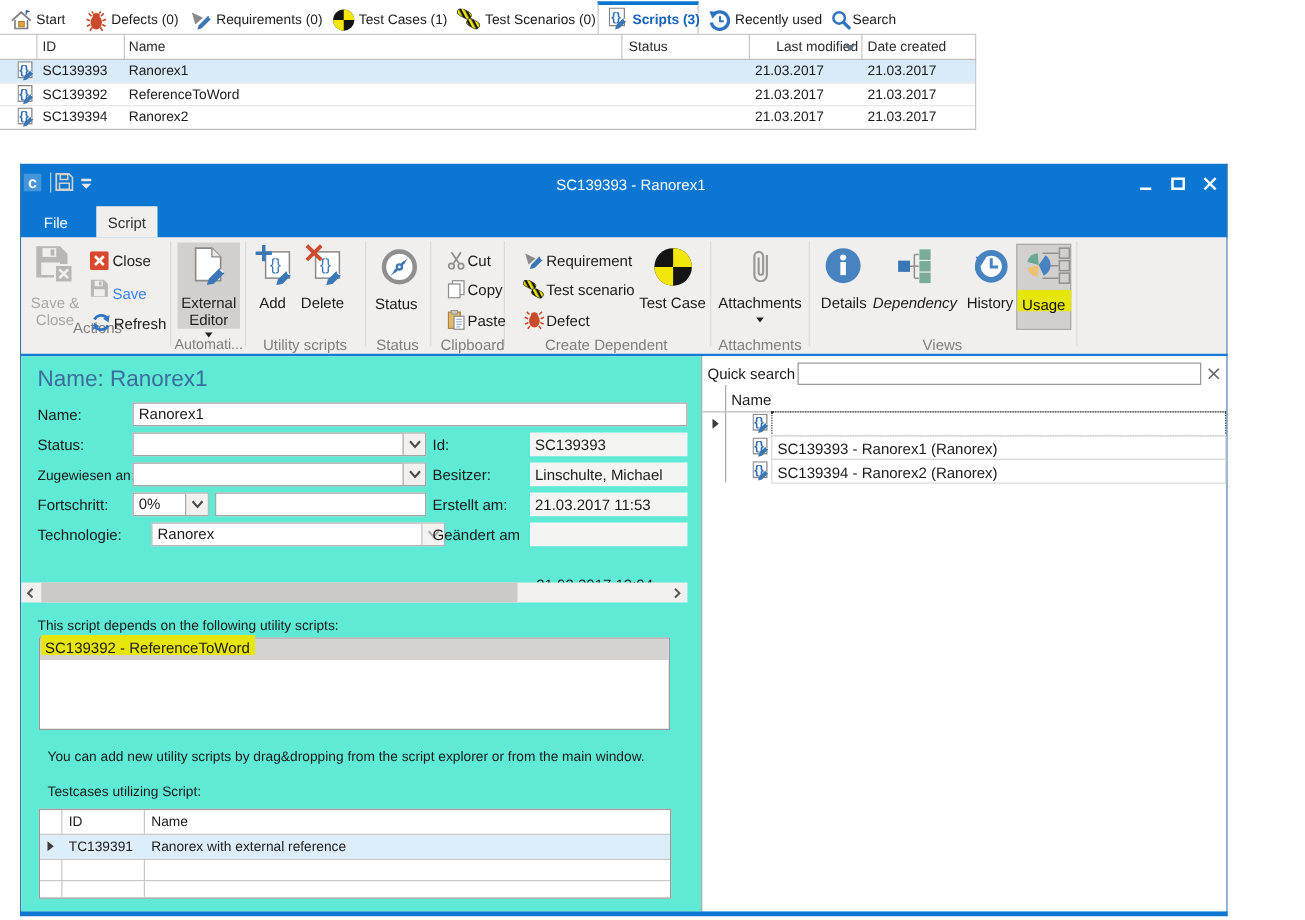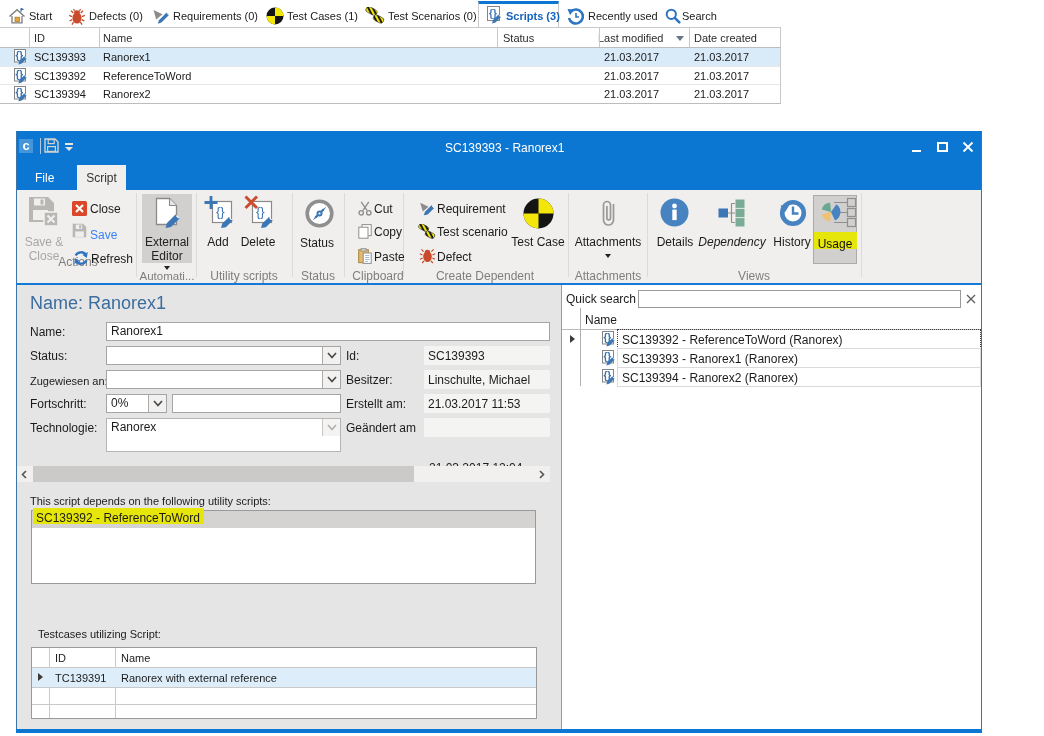--- a/index.html
+++ b/index.html
@@ -76,21 +76,21 @@
     <circle cx="6.3" cy="6.3" r="4.6" stroke="#2f74c0" stroke-width="2" fill="none"></circle>
     <path d="M9.8 9.8 L14.3 14.3" stroke="#2f74c0" stroke-width="2.6" stroke-linecap="round"></path>
   </svg>
 </div>
 <div class="hline" style="left:0;top:27px;width:781px;"></div>
 
 <div id="toptable" class="ab" style="left:0;top:28px;width:781px;height:76px;">
   <span class="txt" style="left:34px;top:3px;color:#2b2b2b;">ID</span>
   <span class="txt" style="left:103px;top:3px;color:#2b2b2b;">Name</span>
   <span class="txt" style="left:503px;top:3px;color:#2b2b2b;">Status</span>
-  <span class="txt" style="left:598px;top:3px;color:#2b2b2b;">Last modified</span>
+  <span class="txt" style="left:621px;top:3px;color:#2b2b2b;">Last modified</span>
   <span class="txt" style="left:694px;top:3px;color:#2b2b2b;">Date created</span>
   <div class="ab" style="left:676px;top:8px;width:0;height:0;border-left:4px solid transparent;border-right:4px solid transparent;border-top:5px solid #67758a;"></div>
   <div class="vline" style="left:29px;top:0;height:19px;"></div>
   <div class="vline" style="left:99px;top:0;height:19px;"></div>
   <div class="vline" style="left:497px;top:0;height:19px;"></div>
   <div class="vline" style="left:599px;top:0;height:19px;"></div>
   <div class="vline" style="left:689px;top:0;height:19px;"></div>
   <div class="vline" style="left:780px;top:0;height:75px;"></div>
   <div class="hline" style="left:0;top:19px;width:781px;background:#bdbdbd;"></div>
   <div class="ab" style="left:0;top:20px;width:780px;height:18px;background:#d9eaf9;"></div>
@@ -333,21 +333,21 @@
         <rect x="27.5" y="11.5" width="8" height="8" fill="none" stroke="#8f8f8f" stroke-width="1.2"></rect>
         <rect x="27.5" y="21.5" width="8" height="8" fill="none" stroke="#8f8f8f" stroke-width="1.2"></rect>
         <path d="M11 15 L1.82 12.54 A9.5 9.5 0 0 1 10.17 5.54 Z" fill="#6aa893"></path>
         <path d="M11 15 L16.45 7.22 A9.5 9.5 0 0 1 15.01 23.61 Z" fill="#4683c0"></path>
         <path d="M11 15 L10.17 24.46 A9.5 9.5 0 0 1 1.82 17.46 Z" fill="#eec173"></path>
       </svg>
     <div class="ab" style="left:798px;top:42px;width:43px;height:17px;background:#e7e60b;"></div>
     <span class="ctr" style="left:799px;top:47px;width:40px;color:#111;">Usage</span>
   </div>
 
-  <div id="lpane" class="ab" style="left:1px;top:154px;width:544px;height:444px;background:#e5e5e5;">
+  <div id="lpane" class="ab" style="left:1px;top:154px;width:544px;height:444px;background:#5eead4;">
     <span class="txt" style="left:13px;top:7px;font-size:18px;line-height:22px;color:#3c6d9e;">Name: Ranorex1</span>
 
     <span class="txt" style="left:13px;top:40px;text-align:right;">Name:</span>
     <div class="ab" style="left:89px;top:37px;width:444px;height:19px;border:1px solid #a5a5a5;background:#fff;">
         <span class="txt" style="left:4px;top:1px;">Ranorex1</span>
       </div>
     <span class="txt" style="left:13px;top:64px;">Status:</span>
     <div class="ab" style="left:89px;top:61px;width:235px;height:19px;border:1px solid #a5a5a5;background:#fff;">
       <div class="ab" style="right:0;top:0;width:18px;height:17px;background:#f2f1f0;border-left:1px solid #ababab;">
           <svg class="ab" style="left:4px;top:5px;" width="10" height="7" viewBox="0 0 10 7">
@@ -367,21 +367,21 @@
     <div class="ab" style="left:89px;top:109px;width:61px;height:19px;border:1px solid #a5a5a5;background:#fff;">
       <span class="txt" style="left:4px;top:1px;">0%</span>
       <div class="ab" style="right:0;top:0;width:18px;height:17px;background:#f2f1f0;border-left:1px solid #ababab;">
           <svg class="ab" style="left:4px;top:5px;" width="10" height="7" viewBox="0 0 10 7">
             <path d="M1 1 L5 5.5 L9 1" stroke="#4a4a4a" stroke-width="1.7" fill="none"></path>
           </svg>
         </div>
     </div>
     <div class="ab" style="left:155px;top:109px;width:169px;height:19px;border:1px solid #a5a5a5;background:#fff;"></div>
     <span class="txt" style="left:13px;top:136px;">Technologie:</span>
-    <div class="ab" style="left:89px;top:133px;width:235px;height:34px;border:1px solid #b5b5b5;background:#fff;">
+    <div class="ab" style="left:104px;top:133px;width:235px;height:19px;border:1px solid #b5b5b5;background:#fff;">
       <span class="txt" style="left:4px;top:1px;">Ranorex</span>
       <div class="ab" style="right:0;top:0;width:18px;height:17px;background:#f4f3f2;border-left:1px solid #c5c5c5;">
           <svg class="ab" style="left:4px;top:5px;" width="10" height="7" viewBox="0 0 10 7">
             <path d="M1 1 L5 5.5 L9 1" stroke="#b0b0b0" stroke-width="1.7" fill="none"></path>
           </svg>
         </div>
     </div>
 
     <span class="txt" style="left:329px;top:64px;">Id:</span>
     <div class="ab" style="left:407px;top:61px;width:126px;height:19px;background:#f4f4f2;">
@@ -409,20 +409,21 @@
           <path d="M1 1 L4.5 4.5 L1 8" stroke="#555" stroke-width="1.6" fill="none"></path>
         </svg>
     </div>
 
     <span class="txt" style="left:13px;top:209px;font-size:11px;">This script depends on the following utility scripts:</span>
     <div class="ab" style="left:14px;top:225px;width:505px;height:74px;border:1px solid #9a9a9a;background:#fff;">
       <div class="ab" style="left:0;top:0;width:503px;height:17px;background:#d5d3d2;"></div>
     </div>
     <div class="ab" style="left:16px;top:223px;width:171px;height:16px;background:#e7e60b;"></div>
     <span class="txt" style="left:19px;top:226px;">SC139392 - ReferenceToWord</span>
+    <span class="txt" style="left:21px;top:314px;font-size:11px;">You can add new utility scripts by drag&amp;dropping from the script explorer or from the main window.</span>
     <span class="txt" style="left:21px;top:342px;font-size:11px;">Testcases utilizing Script:</span>
 
     <div class="ab" style="left:14px;top:362px;width:506px;height:72px;border:1px solid #9a9a9a;background:#fff;font-size:11px;">
       <span class="txt" style="left:23px;top:3px;">ID</span>
       <span class="txt" style="left:89px;top:3px;">Name</span>
       <div class="vline" style="left:17px;top:0;height:70px;background:#c9c9c9;"></div>
       <div class="vline" style="left:83px;top:0;height:70px;background:#c9c9c9;"></div>
       <div class="hline" style="left:0;top:19px;width:504px;background:#c9c9c9;"></div>
       <div class="ab" style="left:0;top:20px;width:504px;height:19px;background:#ddeefa;"></div>
       <div class="hline" style="left:0;top:39px;width:504px;background:#c9c9c9;"></div>
@@ -460,17 +461,16 @@
       <text x="1.4" y="10" font-size="10" font-weight="bold" fill="#3570b0" font-family="Liberation Sans">{}</text>
       <path d="M4.4 15.4 L5.3 12.3 L10.3 7.3 L12.6 9.6 L7.6 14.6 Z" fill="#3b76b5"></path>
       <path d="M10.8 8 L12 9.2" stroke="#fff" stroke-width="0.8"></path>
     </svg>
     <svg class="ab" style="left:40px;top:84px;" width="14" height="16" viewBox="0 0 14 16">
       <rect x="0.5" y="0.5" width="11" height="12.5" fill="#fff" stroke="#858585"></rect>
       <text x="1.4" y="10" font-size="10" font-weight="bold" fill="#3570b0" font-family="Liberation Sans">{}</text>
       <path d="M4.4 15.4 L5.3 12.3 L10.3 7.3 L12.6 9.6 L7.6 14.6 Z" fill="#3b76b5"></path>
       <path d="M10.8 8 L12 9.2" stroke="#fff" stroke-width="0.8"></path>
     </svg>
-    <span class="txt" style="left:60px;top:48px;">SC139392 - ReferenceToWord (Ranorex)</span>
     <span class="txt" style="left:60px;top:67px;">SC139393 - Ranorex1 (Ranorex)</span>
     <span class="txt" style="left:60px;top:86px;">SC139394 - Ranorex2 (Ranorex)</span>
   </div>
 </div>
 
 </body></html>

